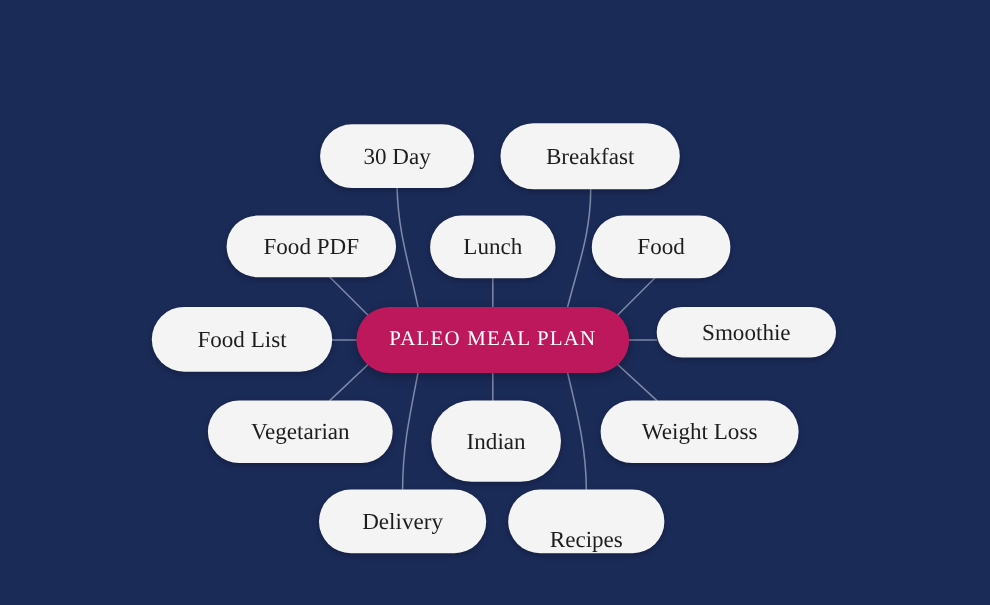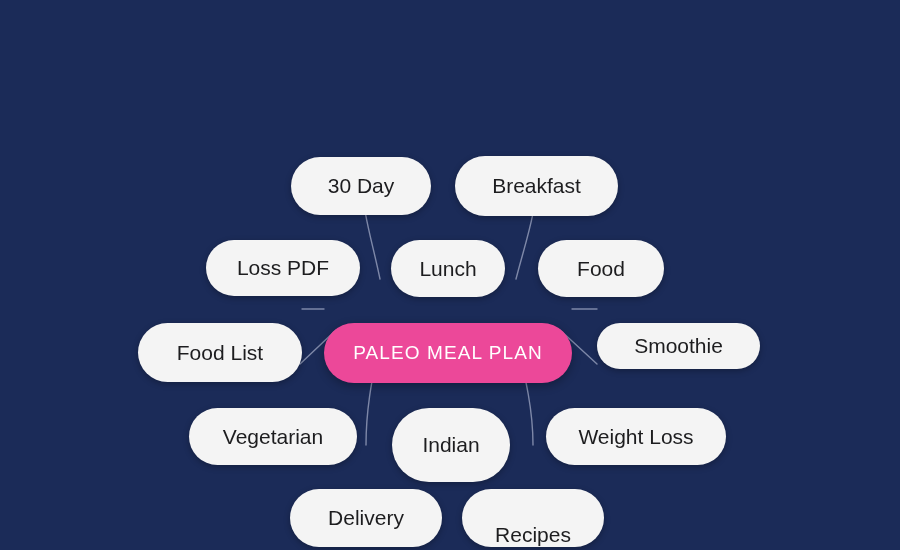--- a/index.html
+++ b/index.html
@@ -48,25 +48,24 @@
     display: flex;
     align-items: center;
     justify-content: center;
     background: #f4f4f4;
     color: #1d1d1f;
     border-radius: 999px;
     font-size: 21px;
     font-weight: 400;
     white-space: nowrap;
     box-shadow: 0 2px 6px rgba(0,0,0,0.28);
-    font-family: Liberation Sans, sans-serif;
-    margin-top: 44px;
+    font-family: Liberation Serif, serif;
   }
   .node.center {
-    background: #ec4899;
+    background: #be185d;
     color: #ffffff;
     font-size: 19px;
     letter-spacing: 1.1px;
     text-transform: uppercase;
     box-shadow: 0 3px 10px rgba(0,0,0,0.30);
     justify-content: center;
   }
 </style>
 </head>
 <body>
@@ -90,21 +89,21 @@
     </svg>
 
   <div id="nodes-layer">
       <div class="node" style="left: 291px; top: 113px; width: 140px; height: 58px;">
         <span>30 Day</span>
       </div>
       <div class="node" style="left: 455px; top: 112px; width: 163px; height: 60px;">
         <span>Breakfast</span>
       </div>
       <div class="node" style="left: 206px; top: 196px; width: 154px; height: 56px;">
-        <span>Loss PDF</span>
+        <span>Food PDF</span>
       </div>
       <div class="node" style="left: 391px; top: 196px; width: 114px; height: 57px;">
         <span>Lunch</span>
       </div>
       <div class="node" style="left: 538px; top: 196px; width: 126px; height: 57px;">
         <span>Food</span>
       </div>
       <div class="node" style="left: 138px; top: 279px; width: 164px; height: 59px;">
         <span>Food List</span>
       </div>

